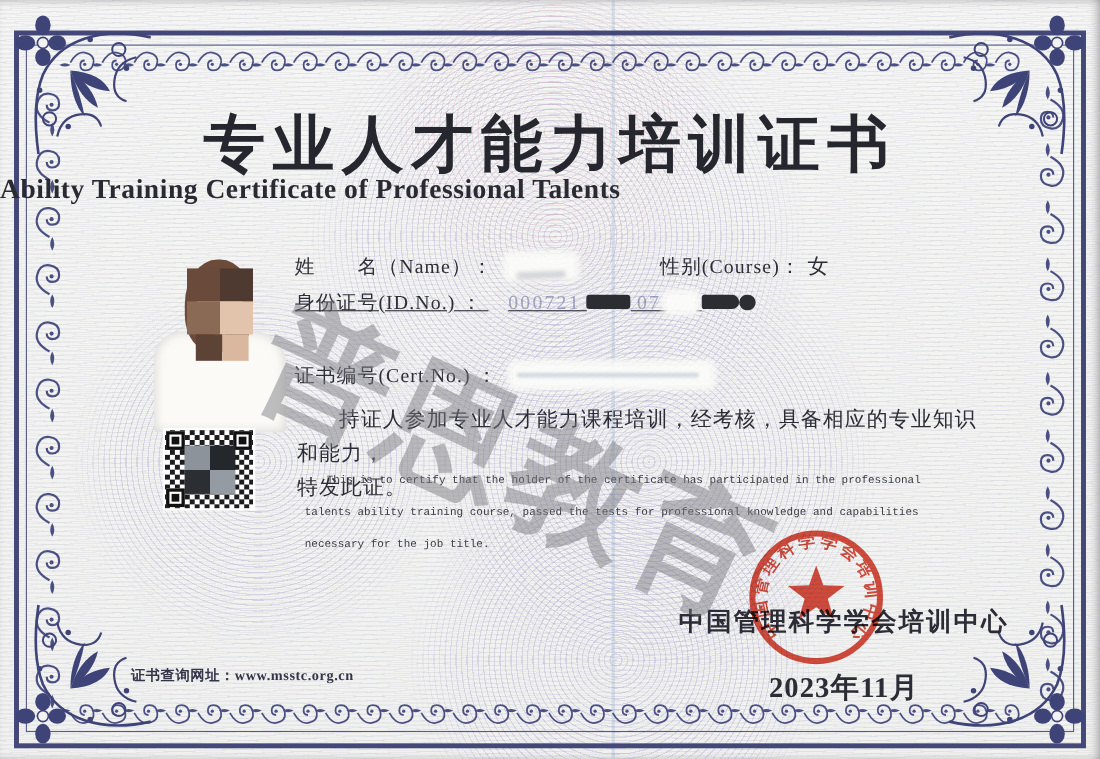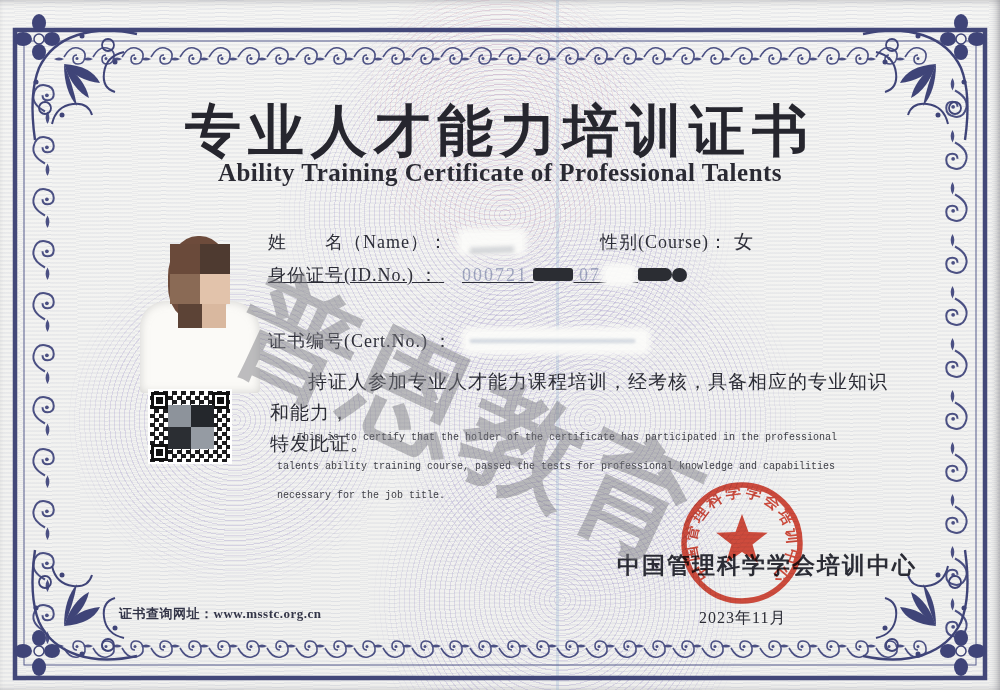--- a/index.html
+++ b/index.html
@@ -13,21 +13,21 @@
   }
   .rosette{position:absolute;border-radius:50%;pointer-events:none;
     -webkit-mask-image:radial-gradient(circle,#000 0 52%,transparent 72%);
     mask-image:radial-gradient(circle,#000 0 52%,transparent 72%);}
   .ros-purple{background:repeating-radial-gradient(circle, rgba(165,152,205,.30) 0 1px, transparent 1px 5px);}
   .ros-pink{background:repeating-radial-gradient(circle, rgba(212,150,168,.22) 0 1px, transparent 1px 5px);}
   .fold-line{position:absolute;top:0;left:556px;width:3px;height:690px;background:rgba(150,178,208,.30);}
 
   .abs{position:absolute;}
   .title{left:0;right:0;top:94px;text-align:center;font-size:56px;font-weight:bold;color:#26262e;letter-spacing:7px;}
-  .subtitle{left:0;right:0;top:159px;text-align:center;font-size:25px;font-weight:bold;color:#2a2a33;letter-spacing:.5px;}
+  .subtitle{left:0;right:0;top:159px;text-align:left;font-size:25px;font-weight:bold;color:#2a2a33;letter-spacing:.5px;}
 
   .field-row{left:268px;font-size:18px;color:#2d2e38;letter-spacing:1px;white-space:nowrap;}
   .lbl{color:#2d2e38;}
   .blur-patch{display:inline-block;vertical-align:middle;background:rgba(251,251,249,.95);
     box-shadow:0 0 5px 5px rgba(249,249,247,.95);border-radius:3px;}
   .name-blur{width:60px;height:18px;margin-left:14px;position:relative;top:-2px;}
   .name-blur::after{content:"";position:absolute;left:8px;top:14px;width:44px;height:6px;
     background:rgba(130,135,150,.35);filter:blur(2px);transform:rotate(-2deg);}
   .cert-blur{width:180px;height:18px;margin-left:14px;position:relative;top:-2px;}
   .cert-blur::after{content:"";position:absolute;left:4px;top:7px;width:165px;height:4px;
@@ -39,21 +39,21 @@
   .gender-lbl{left:600px;}
   .gender-val{left:734px;font-size:19px;}
 
   .cn-body{left:270px;top:366px;width:632px;font-size:19px;line-height:31px;color:#2b2c35;letter-spacing:1px;}
   .cn-line1{text-indent:2em;}
   .en-body{left:277px;top:423px;width:622px;font-family:"Liberation Mono","DejaVu Sans Mono",monospace;
     font-size:10px;line-height:29px;color:#3c3d44;}
   .en-line1{text-indent:20px;}
 
   .issuer{left:617px;top:550px;font-size:23px;font-weight:bold;color:#2b2c35;letter-spacing:2px;}
-  .cert-date{left:699px;top:608px;font-size:16px;font-weight:normal;color:#2b2c35;letter-spacing:1px;}
+  .cert-date{left:699px;top:608px;font-size:26px;font-weight:bold;color:#2b2c35;letter-spacing:1px;}
   .query-url{left:119px;top:605px;font-size:13px;font-weight:bold;color:#333548;letter-spacing:.5px;}
 
   .watermark{left:278px;top:244px;font-size:118px;font-weight:bold;color:rgba(121,121,127,.48);
     letter-spacing:6px;transform:rotate(25deg);transform-origin:0 0;pointer-events:none;white-space:nowrap;}
 
   
   .photo{left:140px;top:230px;width:120px;height:163px;}
   .photo .torso{position:absolute;left:0;bottom:0;width:120px;height:92px;background:#fbfaf7;
     border-radius:26px 30px 4px 4px;box-shadow:inset 0 0 10px rgba(180,180,178,.6);}
   .photo .hair{position:absolute;left:28px;top:6px;width:62px;height:84px;background:#6d4b3b;border-radius:48% 48% 40% 40%;}

